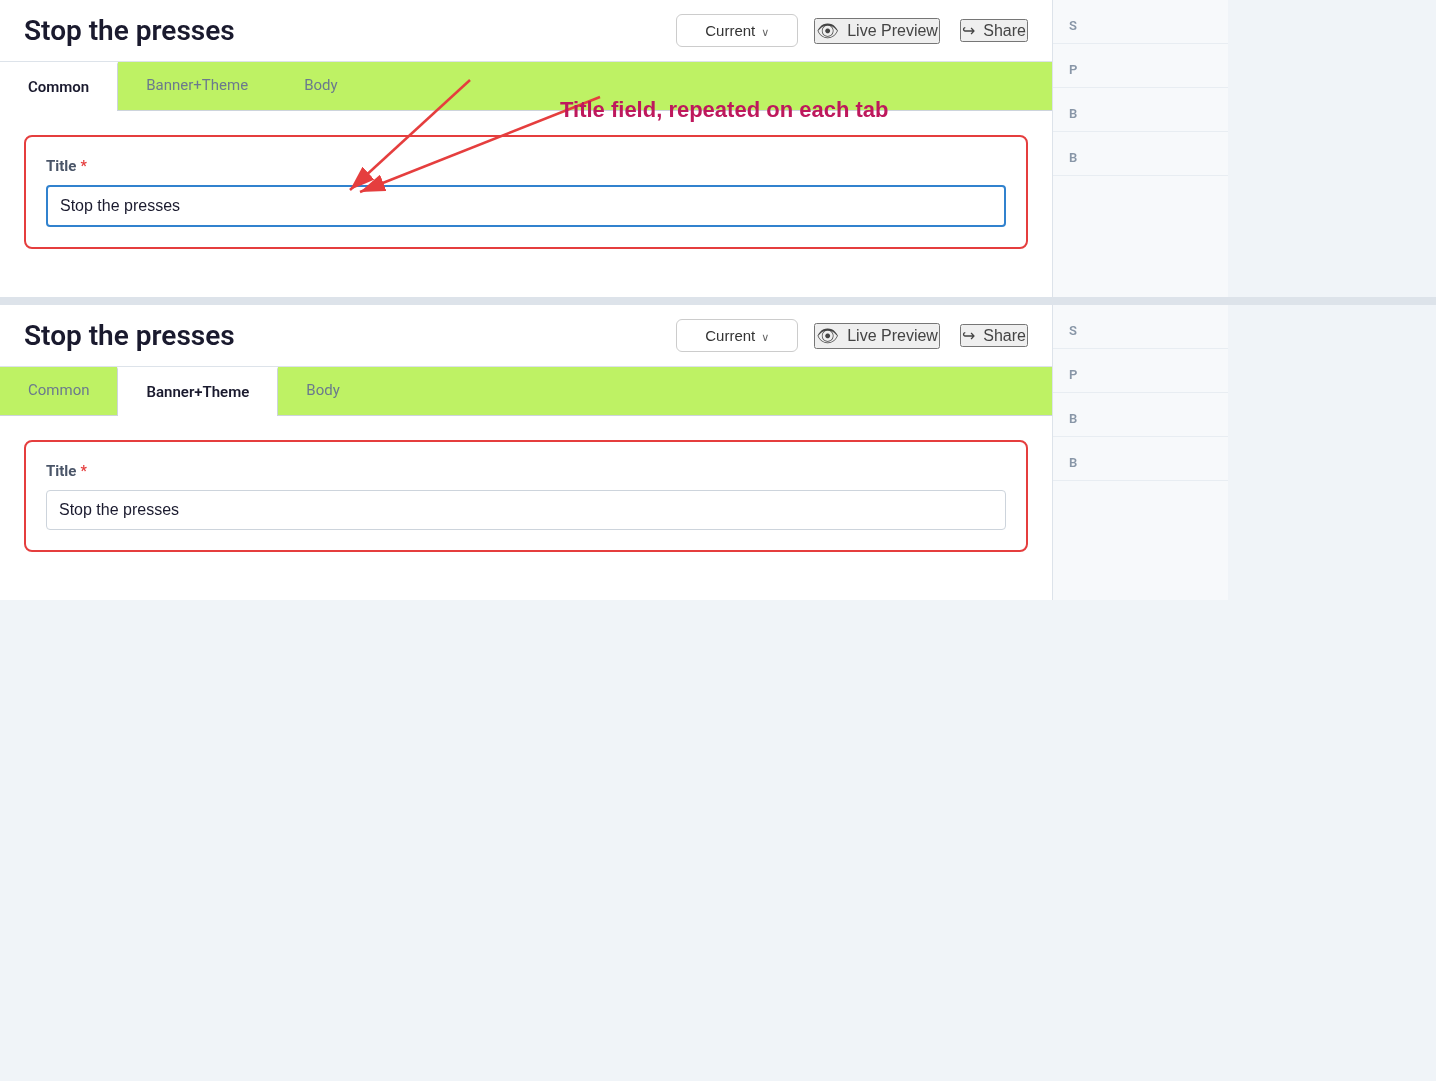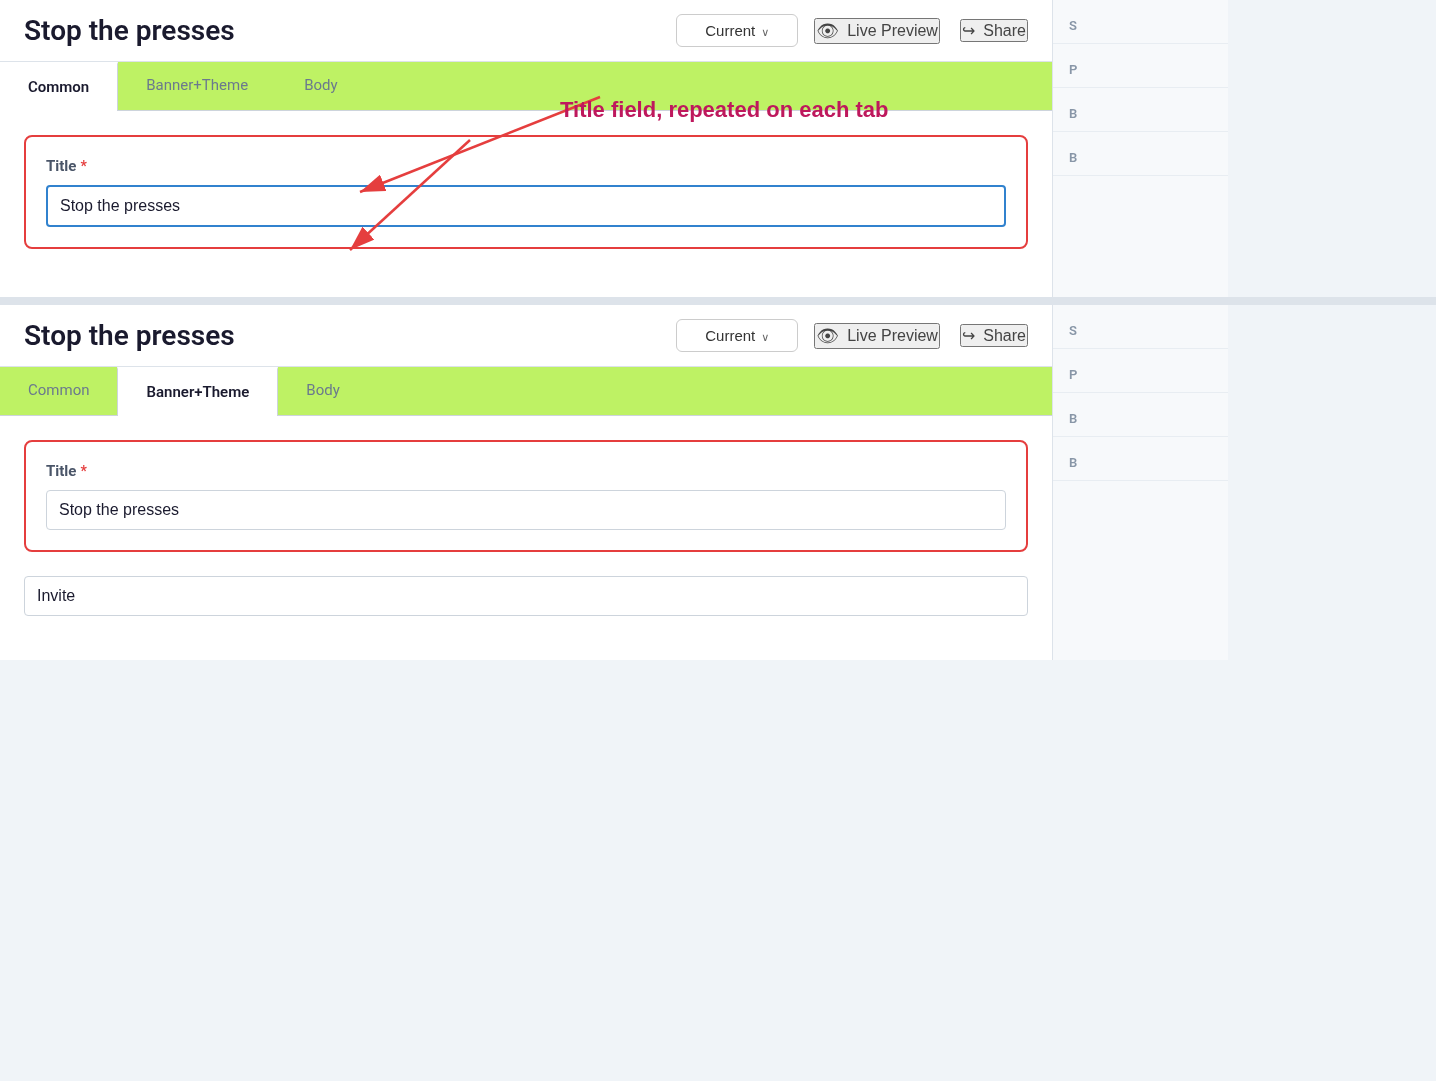--- a/index.html
+++ b/index.html
@@ -305,21 +305,20 @@
 
         <div class="form-section">
           <div class="field-label">
             <span>Title</span>
             <span class="required-star">*</span>
           </div>
           <input type="text" class="text-input normal" value="Stop the presses" style="">
         </div>
 
         <div class="form-field">
-          <input type="text" class="text-input normal" value="Invite" style="">
         </div>
       </div>
     </div>
 
     <div class="panel-side">
       <div class="side-item">S</div>
       <div class="side-item">P</div>
       <div class="side-item">B</div>
       <div class="side-item">B</div>
     </div>

